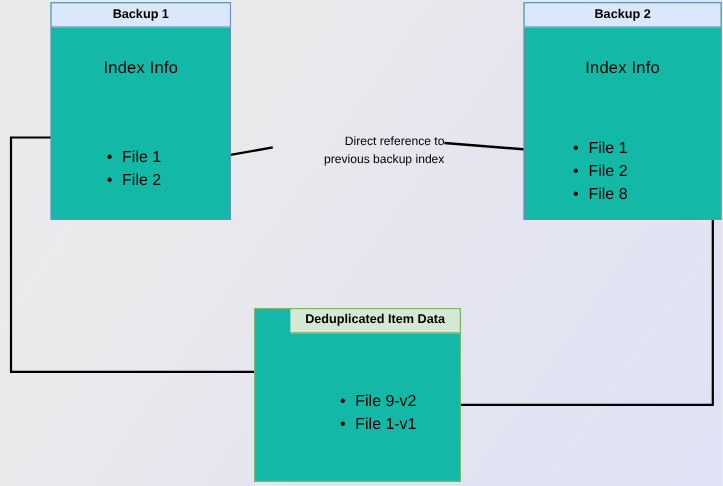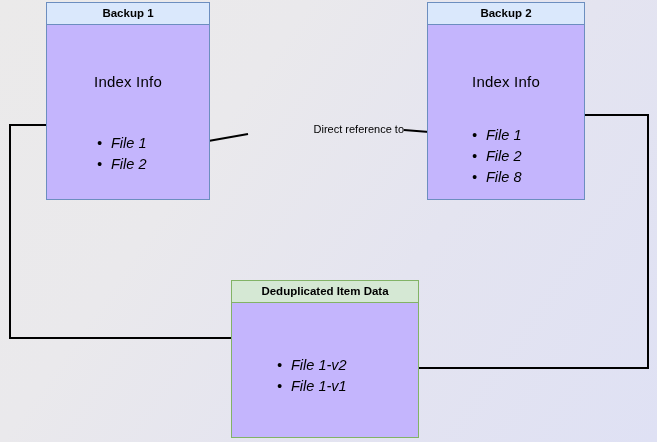--- a/index.html
+++ b/index.html
@@ -17,25 +17,26 @@
   #canvas {
     position: absolute;
     left: 0; top: 0;
     width: 657px;
     height: 442px;
   }
   .box {
     position: absolute;
     box-sizing: border-box;
     border: 1.4px solid #6c8ebf;
-    background: #c4b5fd;
+    background: #14b8a6;
     z-index: 3;
   }
   .box.green {
     border-color: #82b366;
+    padding-left: 32px;
   }
   .box-header {
     box-sizing: border-box;
     height: 22px;
     line-height: 20px;
     text-align: center;
     font-size: 11.5px;
     font-weight: bold;
     color: #000;
     background: #dae8fc;
@@ -51,46 +52,44 @@
   }
   .index-title {
     position: absolute;
     left: 0;
     right: 0;
     top: 28px;
     text-align: center;
     font-size: 15px;
     color: #000;
     letter-spacing: .2px;
-    margin-top: 20px;
   }
   .file-list {
     position: absolute;
     margin: 0;
     padding: 0;
     list-style: none;
-    font-style: italic;
   }
   .file-list li {
     font-size: 14.5px;
     line-height: 21px;
     color: #000;
     white-space: nowrap;
     position: relative;
     padding-left: 14px;
   }
   .file-list li::before {
     content: "\2022";
     position: absolute;
     left: 0;
     top: 0;
     font-size: 14.5px;
   }
   #backup1 { left: 46px;  top: 2px;  width: 164px; height: 198px; }
-  #backup2 { left: 427px; top: 2px;  width: 158px; height: 198px; }
+  #backup2 { left: 476px; top: 2px;  width: 180px; height: 198px; }
   #dedup   { left: 231px; top: 280px; width: 188px; height: 158px; }
   #backup1 .file-list { left: 50px; top: 108px; }
   #backup2 .file-list { left: 44px; top: 100px; }
   #dedup   .file-list { left: 45px; top: 52px; }
   .center-label {
     position: absolute;
     left: 248px;
     top: 121px;
     width: 156px;
     text-align: right;
@@ -141,21 +140,22 @@
       <li>File 2</li>
       <li>File 8</li>
     </ul>
   </div>
 </div>
 
 <div class="box green" id="dedup">
   <div class="box-header">Deduplicated Item Data</div>
   <div class="box-body">
     <ul class="file-list">
-      <li>File 1-v2</li>
+      <li>File 9-v2</li>
       <li>File 1-v1</li>
     </ul>
   </div>
 </div>
 
 <div class="center-label">
   <div>Direct reference to</div>
+  <div>previous backup index</div>
 </div>
 
 </body></html>

